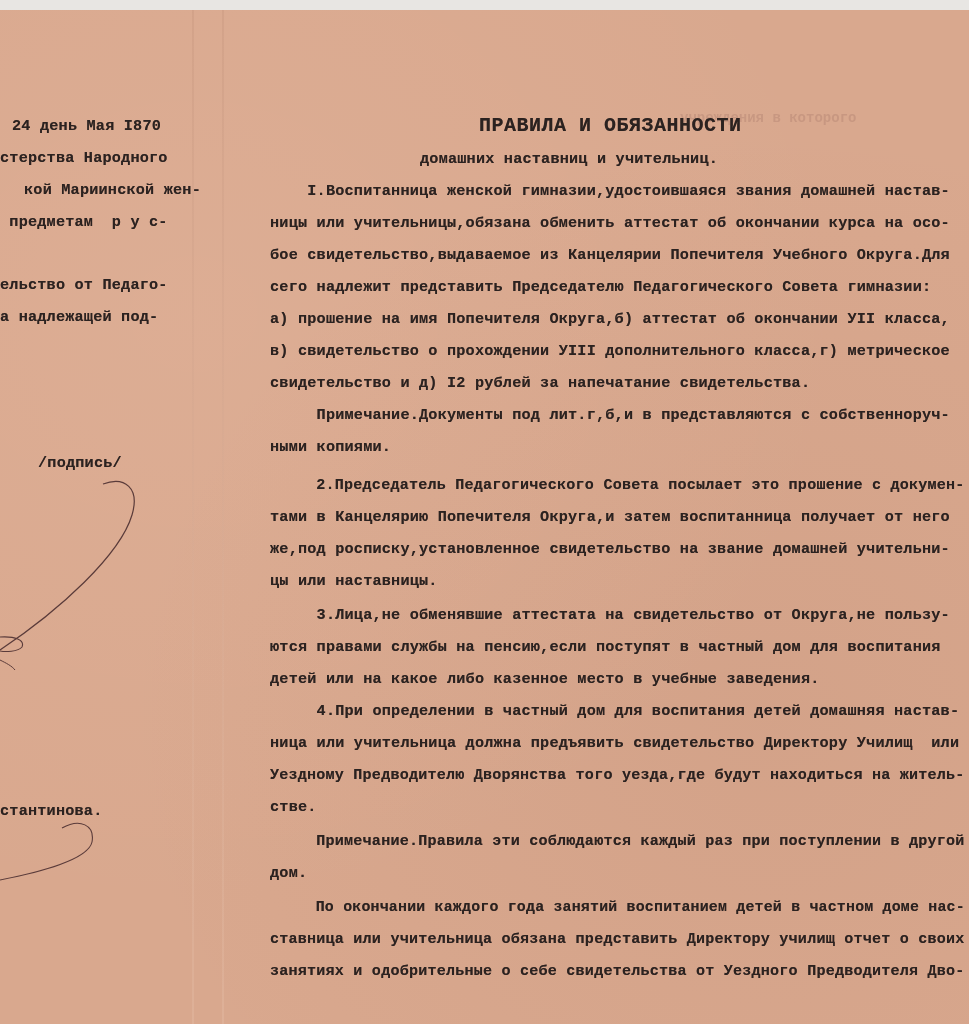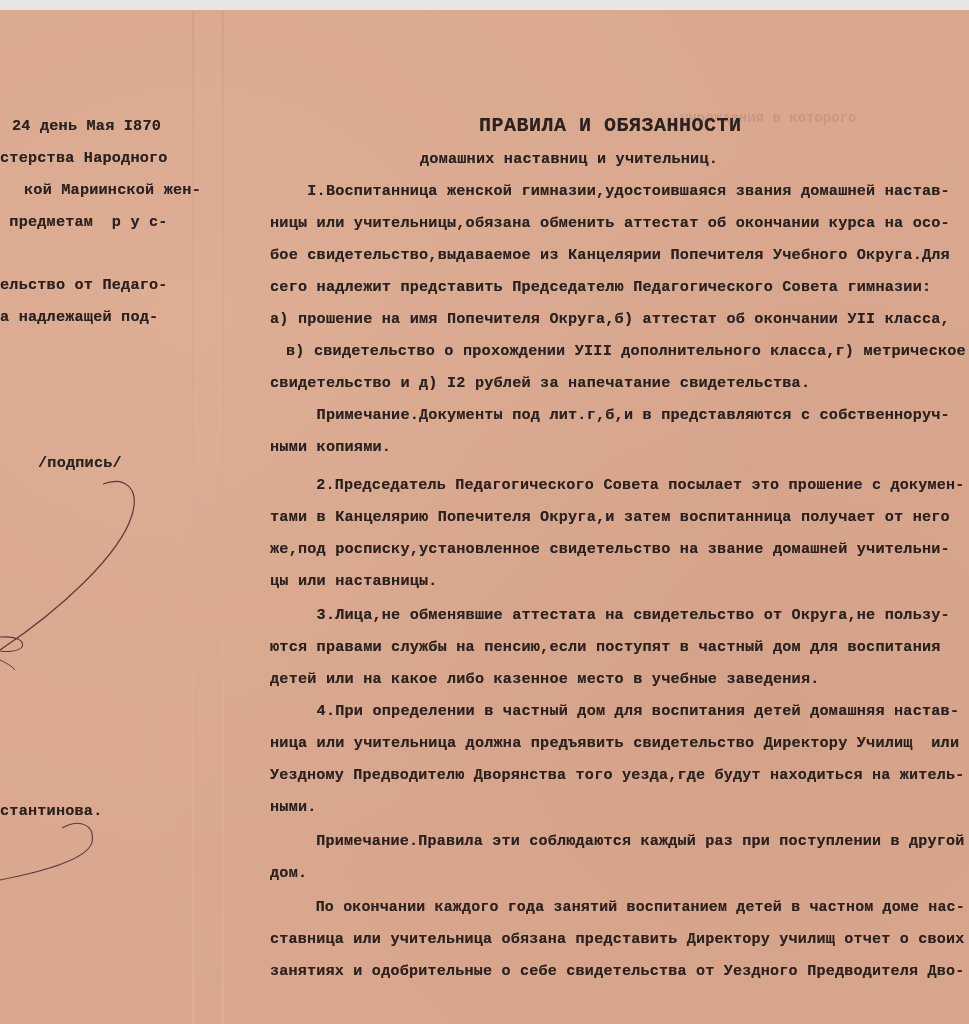--- a/index.html
+++ b/index.html
@@ -63,38 +63,38 @@
 
   <div>
     <div class="line title" style="left:479px; top:104px;">ПРАВИЛА И ОБЯЗАННОСТИ</div>
     <div class="line" style="left:420px; top:140px;">домашних наставниц и учительниц.</div>
 
     <div class="line" style="left:270px; top:172px;text-align:right;">    I.Воспитанница женской гимназии,удостоившаяся звания домашней настав-</div>
     <div class="line" style="left:270px; top:204px;">ницы или учительницы,обязана обменить аттестат об окончании курса на осо-</div>
     <div class="line" style="left:270px; top:236px;">бое свидетельство,выдаваемое из Канцелярии Попечителя Учебного Округа.Для</div>
     <div class="line" style="left:270px; top:268px;">сего надлежит представить Председателю Педагогического Совета гимназии:</div>
     <div class="line" style="left:270px; top:300px;">а) прошение на имя Попечителя Округа,б) аттестат об окончании УII класса,</div>
-    <div class="line" style="left:270px; top:332px;margin-left:16px;">в) свидетельство о прохождении УIII дополнительного класса,г) метрическое</div>
+    <div class="line" style="left:270px; top:332px;">в) свидетельство о прохождении УIII дополнительного класса,г) метрическое</div>
     <div class="line" style="left:270px; top:364px;">свидетельство и д) I2 рублей за напечатание свидетельства.</div>
     <div class="line" style="left:270px; top:396px;">     Примечание.Документы под лит.г,б,и в представляются с собственноруч-</div>
     <div class="line" style="left:270px; top:428px;">ными копиями.</div>
 
     <div class="line" style="left: 270px; top: 466px; transform: scaleX(0.9943); transform-origin: left top;">     2.Председатель Педагогического Совета посылает это прошение с докумен-</div>
     <div class="line" style="left:270px; top:498px;">тами в Канцелярию Попечителя Округа,и затем воспитанница получает от него</div>
     <div class="line" style="left:270px; top:530px;">же,под росписку,установленное свидетельство на звание домашней учительни-</div>
     <div class="line" style="left:270px; top:562px;">цы или наставницы.</div>
 
     <div class="line" style="left:270px; top:596px;">     3.Лица,не обменявшие аттестата на свидетельство от Округа,не пользу-</div>
     <div class="line" style="left:270px; top:628px;font-family:Liberation Mono, monospace;">ются правами службы на пенсию,если поступят в частный дом для воспитания</div>
     <div class="line" style="left:270px; top:660px;">детей или на какое либо казенное место в учебные заведения.</div>
 
     <div class="line" style="left:270px; top:692px;">     4.При определении в частный дом для воспитания детей домашняя настав-</div>
     <div class="line" style="left:270px; top:724px;">ница или учительница должна предъявить свидетельство Директору Училищ  или</div>
     <div class="line" style="left: 270px; top: 756px; transform: scaleX(0.9943); transform-origin: left top;">Уездному Предводителю Дворянства того уезда,где будут находиться на житель-</div>
-    <div class="line" style="left:270px; top:788px;">ными.</div>
+    <div class="line" style="left:270px; top:788px;">стве.</div>
 
     <div class="line" style="left: 270px; top: 822px; transform: scaleX(0.9943); transform-origin: left top;">     Примечание.Правила эти соблюдаются каждый раз при поступлении в другой</div>
     <div class="line" style="left:270px; top:854px;">дом.</div>
 
     <div class="line" style="left: 270px; top: 888px; transform: scaleX(0.9816); transform-origin: left top;">     По окончании каждого года занятий воспитанием детей в частном доме нас-</div>
     <div class="line" style="left: 270px; top: 920px; transform: scaleX(0.9943); transform-origin: left top;">ставница или учительница обязана представить Директору училищ отчет о своих</div>
     <div class="line" style="left: 270px; top: 952px; transform: scaleX(0.9943); transform-origin: left top;">занятиях и одобрительные о себе свидетельства от Уездного Предводителя Дво-</div>
   </div>
 </div>
 

